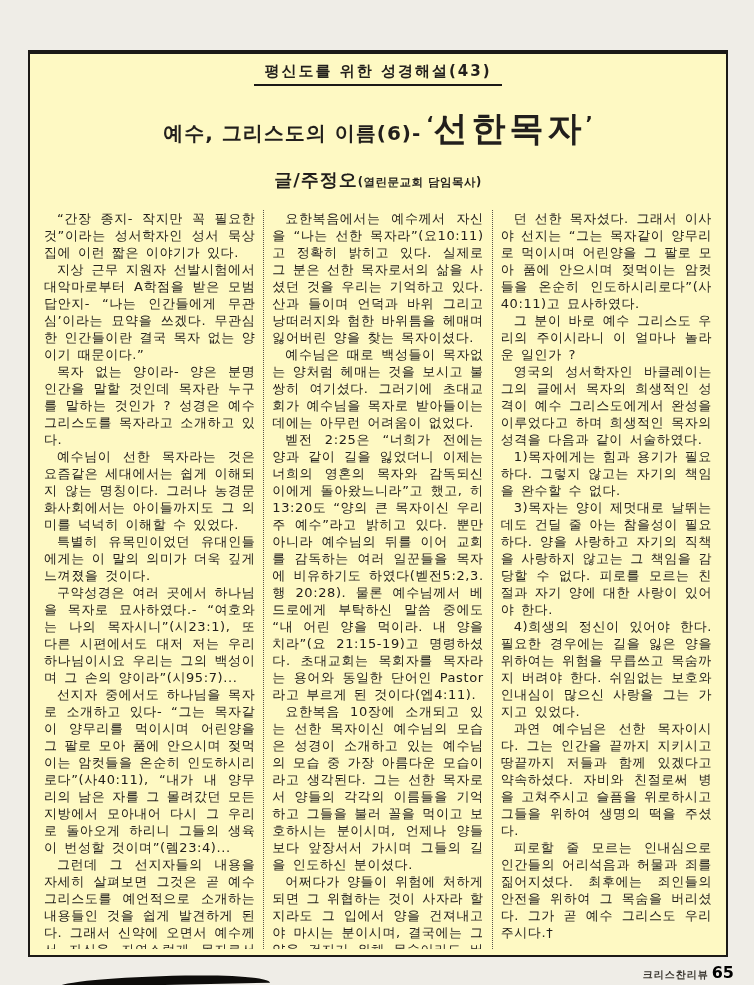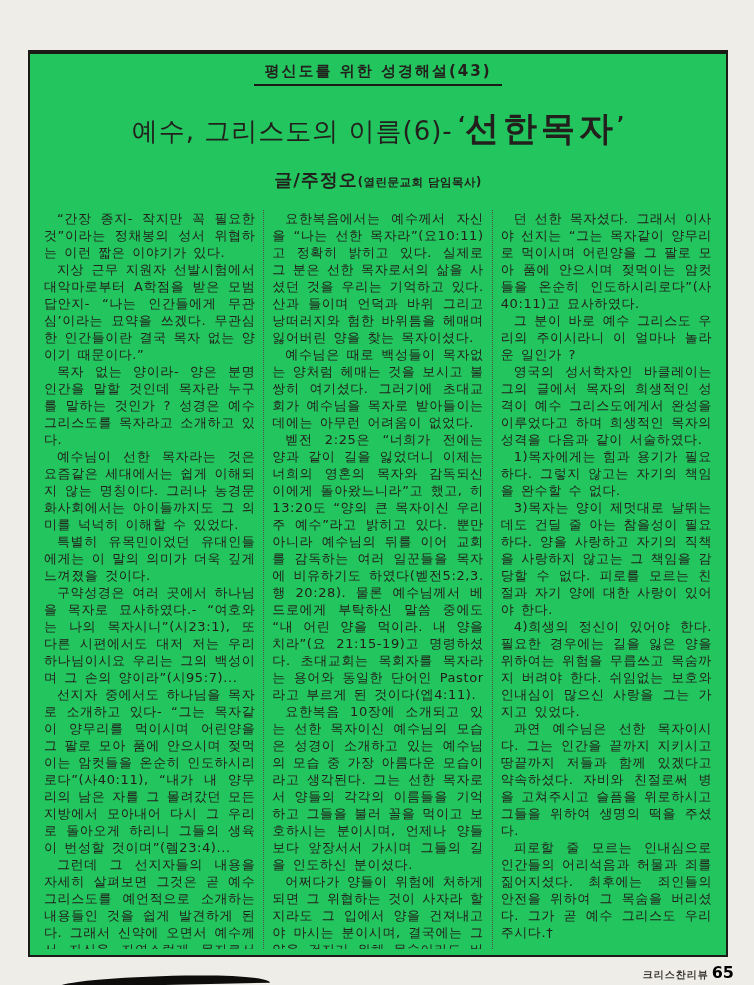--- a/index.html
+++ b/index.html
@@ -6,30 +6,30 @@
   body{
     width:754px;height:985px;position:relative;overflow:hidden;
     background:#efede7;
     font-family:"DejaVu Sans","Liberation Sans",sans-serif;
     color:#221f1c;
   }
   .frame{
     position:absolute;left:28px;top:50px;width:700px;height:907px;
     border:2px solid #1c1a17;border-top-width:4px;
     box-sizing:border-box;
-    background:#22c55e;
+    background:#fef9c3;
     display:flex;flex-direction:column;
   }
   .kicker-row{text-align:center;margin-top:7px;}
   .kicker{
     display:inline-block;font-weight:bold;font-size:15px;letter-spacing:2px;
     padding:0 10px 3px 10px;border-bottom:2px solid #1c1a17;
   }
   .title-row{text-align:center;margin-top:20px;white-space:nowrap;}
-  .title-prefix{font-size:26px;font-weight:400;letter-spacing:1px;}
+  .title-prefix{font-size:20px;font-weight:700;letter-spacing:1px;}
   .title-quote{font-size:19px;font-weight:800;vertical-align:10px;}
   .title-emphasis{font-size:34px;font-weight:800;letter-spacing:4px;}
   .byline-row{text-align:center;margin-top:16px;}
   .byline-main{font-size:18px;font-weight:bold;letter-spacing:1px;}
   .byline-sub{font-size:11.5px;font-weight:bold;letter-spacing:0.5px;}
   .columns{
     flex:1;display:flex;margin:18px 6px 6px 6px;overflow:hidden;
   }
   .column{
     flex:1;padding:0 8px;box-sizing:border-box;overflow:hidden;
@@ -66,21 +66,21 @@
     <span class="title-quote">‘</span><span class="title-emphasis">선한목자</span><span class="title-quote">’</span>
   </div>
 
   <div class="byline-row">
     <span class="byline-main">글/주정오</span><span class="byline-sub">(열린문교회 담임목사)</span>
   </div>
 
   <div class="columns">
 
     <div class="column">
-      <p>“간장 종지- 작지만 꼭 필요한 것”이라는 정채봉의 성서 위협하는 이런 짧은 이야기가 있다.</p>
+      <p>“간장 종지- 작지만 꼭 필요한 것”이라는 성서학자인 성서 묵상집에 이런 짧은 이야기가 있다.</p>
       <p>지상 근무 지원자 선발시험에서 대악마로부터 A학점을 받은 모범 답안지- “나는 인간들에게 무관심’이라는 묘약을 쓰겠다. 무관심한 인간들이란 결국 목자 없는 양이기 때문이다.”</p>
       <p>목자 없는 양이라- 양은 분명 인간을 말할 것인데 목자란 누구를 말하는 것인가 ? 성경은 예수 그리스도를 목자라고 소개하고 있다.</p>
       <p>예수님이 선한 목자라는 것은 요즘같은 세대에서는 쉽게 이해되지 않는 명칭이다. 그러나 농경문화사회에서는 아이들까지도 그 의미를 넉넉히 이해할 수 있었다.</p>
       <p>특별히 유목민이었던 유대인들에게는 이 말의 의미가 더욱 깊게 느껴졌을 것이다.</p>
       <p>구약성경은 여러 곳에서 하나님을 목자로 묘사하였다.- “여호와는 나의 목자시니”(시23:1), 또 다른 시편에서도 대저 저는 우리 하나님이시요 우리는 그의 백성이며 그 손의 양이라”(시95:7)...</p>
       <p>선지자 중에서도 하나님을 목자로 소개하고 있다- “그는 목자같이 양무리를 먹이시며 어린양을 그 팔로 모아 품에 안으시며 젖먹이는 암컷들을 온순히 인도하시리로다”(사40:11), “내가 내 양무리의 남은 자를 그 몰려갔던 모든 지방에서 모아내어 다시 그 우리로 돌아오게 하리니 그들의 생육이 번성할 것이며”(렘23:4)...</p>
       <p>그런데 그 선지자들의 내용을 자세히 살펴보면 그것은 곧 예수 그리스도를 예언적으로 소개하는 내용들인 것을 쉽게 발견하게 된다. 그래서 신약에 오면서 예수께서 자신을 자연스럽게 목자로서 소개할 수 있었던 것이다.</p>
     </div>
 
     <div class="column">

